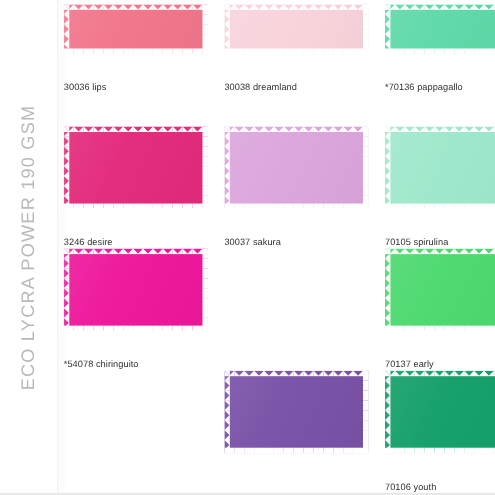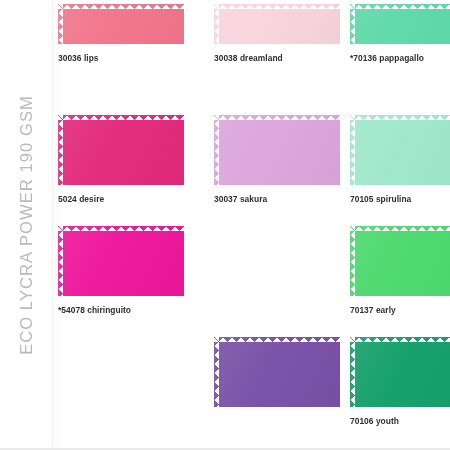--- a/index.html
+++ b/index.html
@@ -53,21 +53,21 @@
 
   .row { position:relative; height:111px; }
   .row.row-last { height:46px; }
 
   .cell {
     position:absolute;
     top:0;
     width:131px;
   }
   .cell.c0 { left:0px;   }
-  .cell.c1 { left:156px; }
+  .cell.c1 { left:146px; }
   .cell.c2 { left:292px; }
 
   
   .swatch {
     position:relative;
     width:131px;
     height:75px;
     overflow:hidden;
   }
   .row-first .swatch { height:45px; }
@@ -124,28 +124,27 @@
   }
   .zig-right {
     right:0;
     background-image:linear-gradient(-45deg, transparent 25%, #fff 25%, #fff 75%, transparent 75%),
                      linear-gradient(45deg, transparent 25%, #fff 25%, #fff 75%, transparent 75%);
     background-size:10px 9px;
     background-position:0 0, 0 0;
   }
 
   .swatch-label {
-    margin-top:4px;
+    margin-top:25px;
     font-size:8.4px;
     line-height:11px;
     color:#2e2e2e;
     letter-spacing:0.05px;
     white-space:nowrap;
     font-family:"Liberation Sans", sans-serif;
-    font-weight:bold;
   }
 </style>
 </head>
 <body>
 
 <div id="card">
 
   <div id="sidebar">
     <div id="sidebar-label">ECO LYCRA POWER 190 GSM</div>
   </div>
@@ -184,21 +183,21 @@
       </div>
       <div class="row">
         <div class="cell c0">
           <div class="swatch" style="--sw: #e32b7c;">
             <div class="swatch-body"></div>
             <div class="zig zig-top"></div>
             <div class="zig zig-bottom"></div>
             <div class="zig zig-left"></div>
             <div class="zig zig-right"></div>
           </div>
-          <div class="swatch-label">5024 desire</div>
+          <div class="swatch-label">3246 desire</div>
         </div>
         <div class="cell c1">
           <div class="swatch" style="--sw: #dca6dd;">
             <div class="swatch-body"></div>
             <div class="zig zig-top"></div>
             <div class="zig zig-bottom"></div>
             <div class="zig zig-left"></div>
             <div class="zig zig-right"></div>
           </div>
           <div class="swatch-label">30037 sakura</div>

